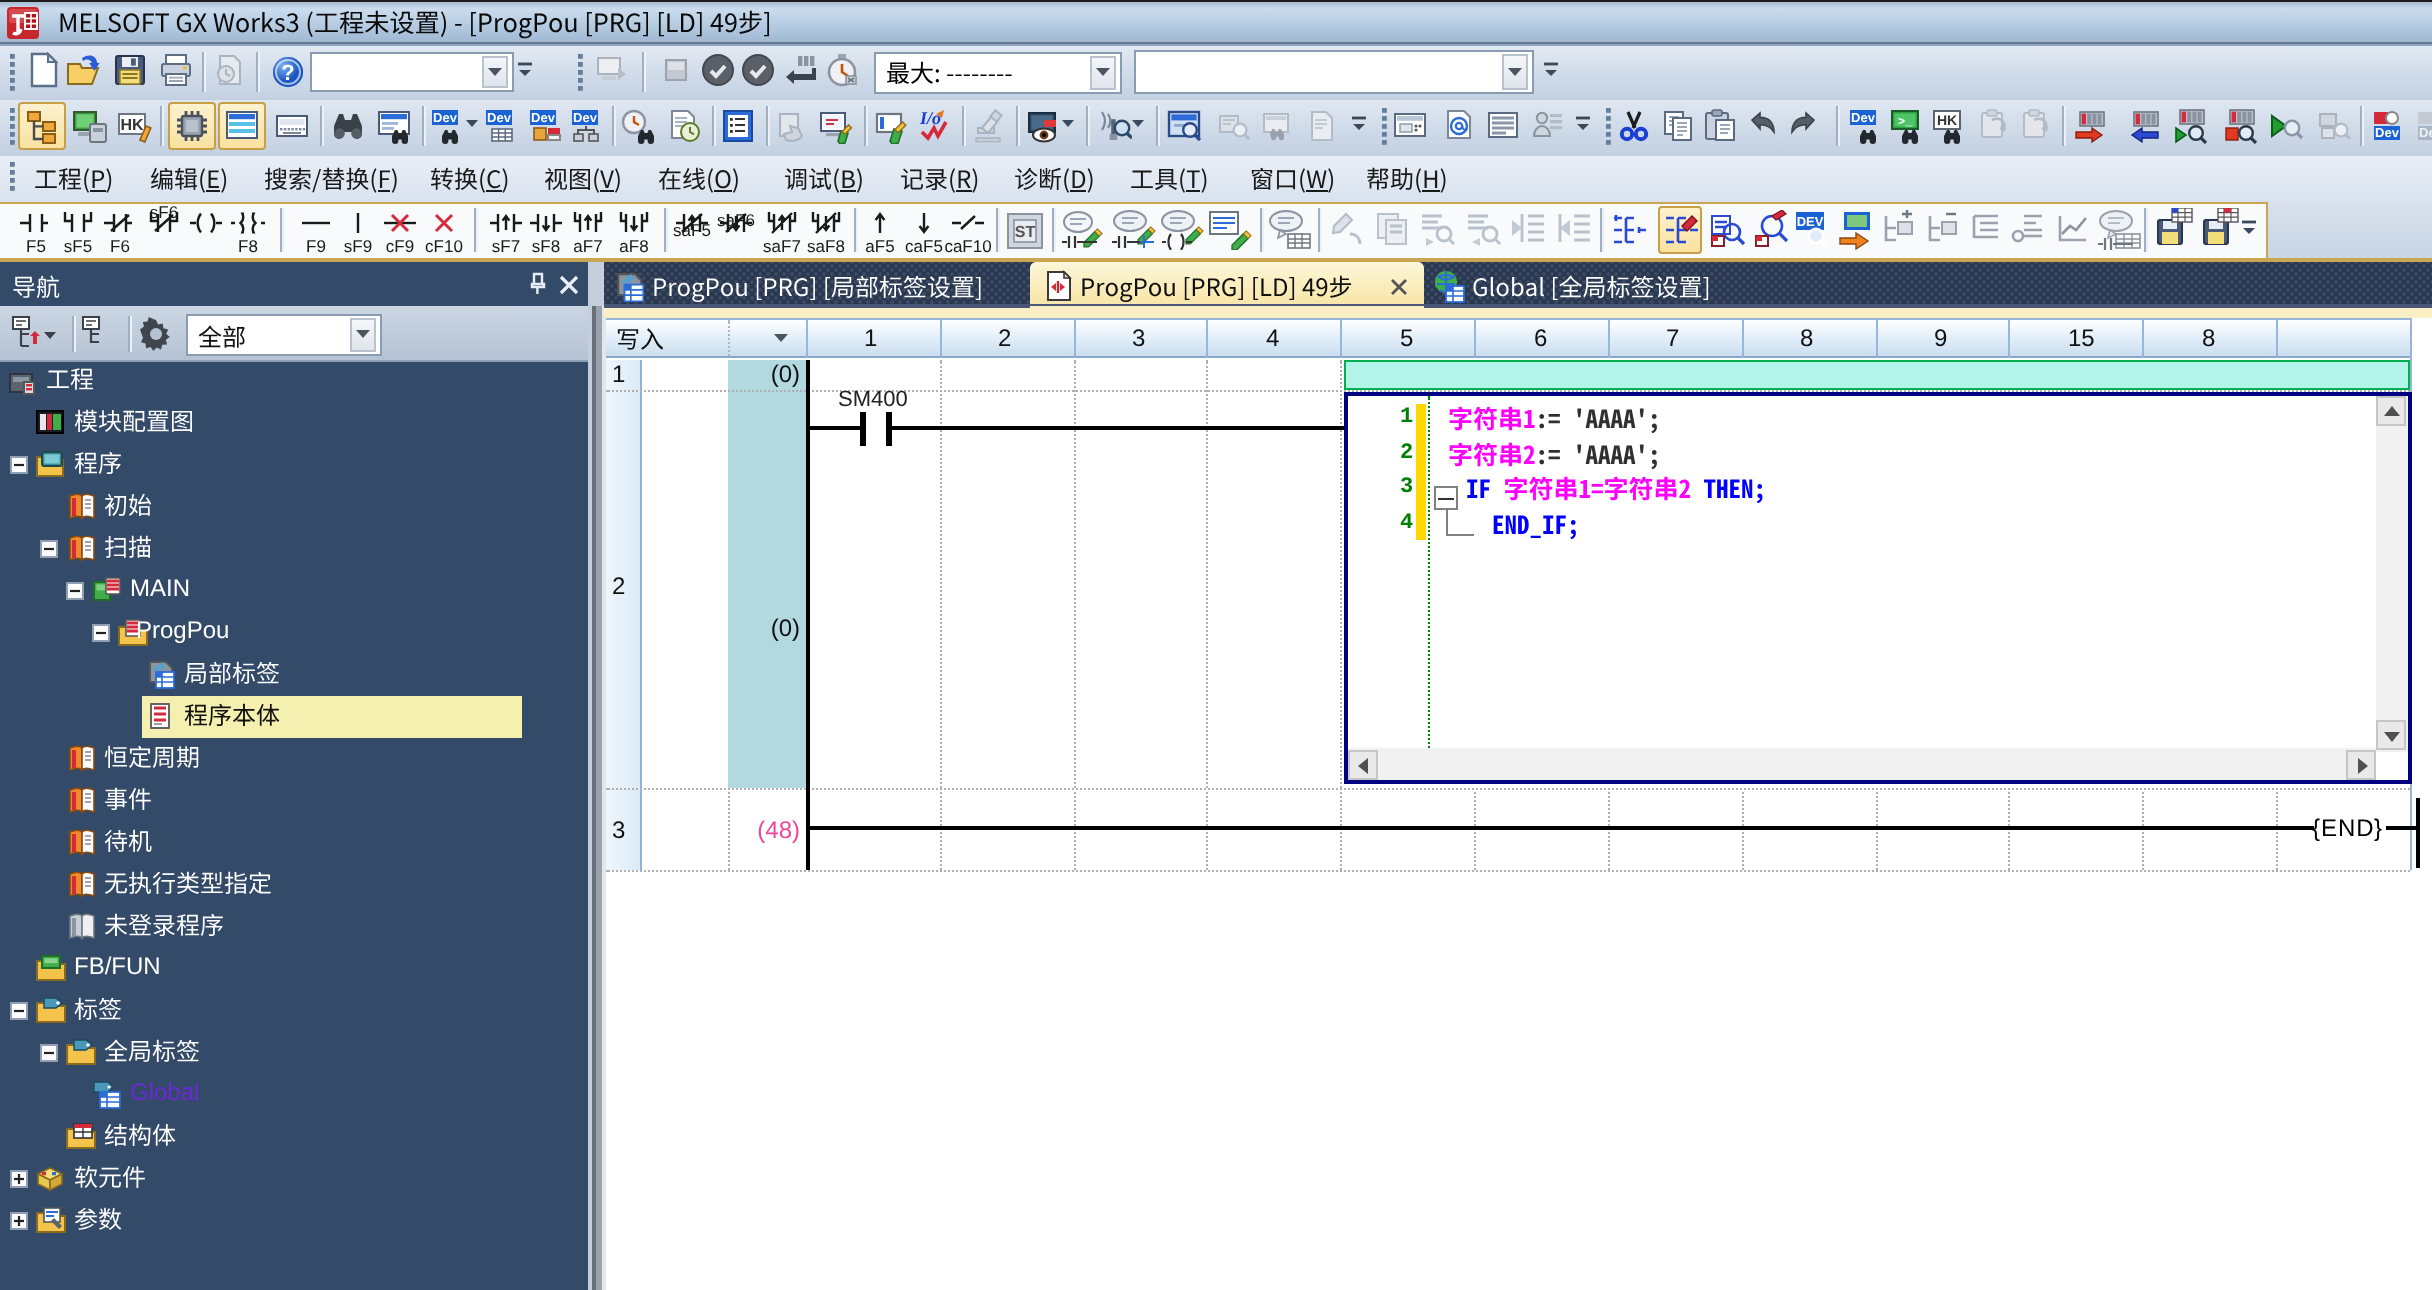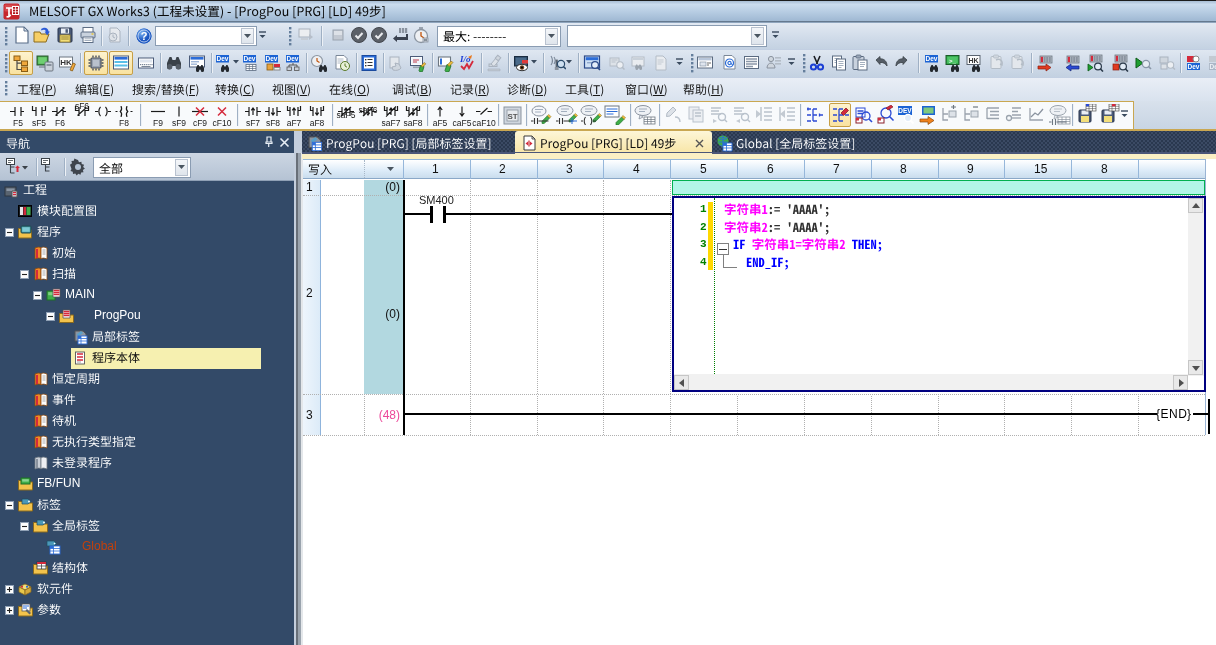--- a/index.html
+++ b/index.html
@@ -917,21 +917,21 @@
     <rect x="0.5" y="0.5" width="8" height="8" fill="#fdfdfd" stroke="#8fa0b5"></rect>
     <path d="M2 4.5h5" stroke="#222" stroke-width="1.1"></path>
   </svg>
 <svg style="position:absolute;left:59px;top:309px;" width="15" height="15" viewBox="0 0 15 15">
     <g transform="scale(1.0)">
       <path d="M0.5 4.5h5l1 1.5h8v7.5h-14z" fill="#f3c34c" stroke="#8a6a1e"></path>
       <path d="M4 1h7v8H4z" fill="#fff" stroke="#555" stroke-width="0.8"></path>
       <path d="M4.5 2.5h6M4.5 4.5h6M4.5 6.5h6" stroke="#d42a3c" stroke-width="1.4"></path>
     </g>
   </svg>
-<span style="position:absolute;left:94px;top:309.1px;line-height:12px;font:normal 12px/12px 'Liberation Sans', sans-serif;color:#fff;letter-spacing:0;white-space:pre;">ProgPou</span>
+<span style="position:absolute;left:68px;top:309.1px;line-height:12px;font:normal 12px/12px 'Liberation Sans', sans-serif;color:#fff;letter-spacing:0;white-space:pre;">ProgPou</span>
 <svg style="position:absolute;left:73px;top:330px;" width="15" height="15" viewBox="0 0 15 15">
     <g transform="scale(1.0)">
       <path d="M2 1h8l3 3v7H2z" fill="#8a95a3" stroke="#555"></path>
       <path d="M3.5 4.5L8 1l2 2-4.5 3.5z" fill="#5aa0c8"></path>
       <rect x="5" y="6" width="9" height="8" fill="#fff" stroke="#2b6cd8" stroke-width="0.9"></rect>
       <path d="M5 8.5h9M5 11h9M8 6v8" stroke="#2b6cd8" stroke-width="0.8"></path>
       <rect x="5" y="6" width="3" height="2.5" fill="#2b6cd8"></rect>
     </g>
   </svg>
 <div style="left:71px;top:348px;width:190px;height:21px;background:#f6f0b0"></div>
@@ -1013,21 +1013,21 @@
   </svg>
 <svg style="position:absolute;left:46px;top:540px;" width="15" height="15" viewBox="0 0 15 15">
     <g transform="scale(1.0)">
       <path d="M1 1h7l2.5 2.5L8 6H1z" fill="#4a98b8" stroke="#1e4a60" stroke-width="0.7"></path>
       <circle cx="8.5" cy="3.5" r="0.8" fff="#fff" fill="#fff"></circle>
       <rect x="4" y="6" width="10" height="8" fill="#fff" stroke="#2b6cd8" stroke-width="0.9"></rect>
       <path d="M4 8.5h10M4 11h10M7.5 6v8" stroke="#2b6cd8" stroke-width="0.8"></path>
       <rect x="4" y="6" width="3.5" height="2.5" fill="#2b6cd8"></rect>
     </g>
   </svg>
-<span style="position:absolute;left:82px;top:540.1px;line-height:12px;font:normal 12px/12px 'Liberation Sans', sans-serif;color:#c2410c;letter-spacing:0;white-space:pre;">Global</span>
+<span style="position:absolute;left:65px;top:540.1px;line-height:12px;font:normal 12px/12px 'Liberation Sans', sans-serif;color:#6d28d9;letter-spacing:0;white-space:pre;">Global</span>
 <svg style="position:absolute;left:33px;top:561px;" width="15" height="15" viewBox="0 0 15 15">
     <g transform="scale(1.0)">
       <path d="M0.5 3.5h5l1 1.5h8v8h-14z" fill="#f3c34c" stroke="#8a6a1e"></path>
       <rect x="4" y="1" width="9" height="7" fill="#fff" stroke="#333" stroke-width="0.8"></rect>
       <rect x="4" y="1" width="9" height="2" fill="#d42a3c"></rect>
       <path d="M4 5h9M8.5 3v5" stroke="#333" stroke-width="0.7"></path>
     </g>
   </svg>
 <svg style="position:absolute;left:5px;top:585px;" width="9" height="9" viewBox="0 0 9 9">
     <rect x="0.5" y="0.5" width="8" height="8" fill="#fdfdfd" stroke="#8fa0b5"></rect>

